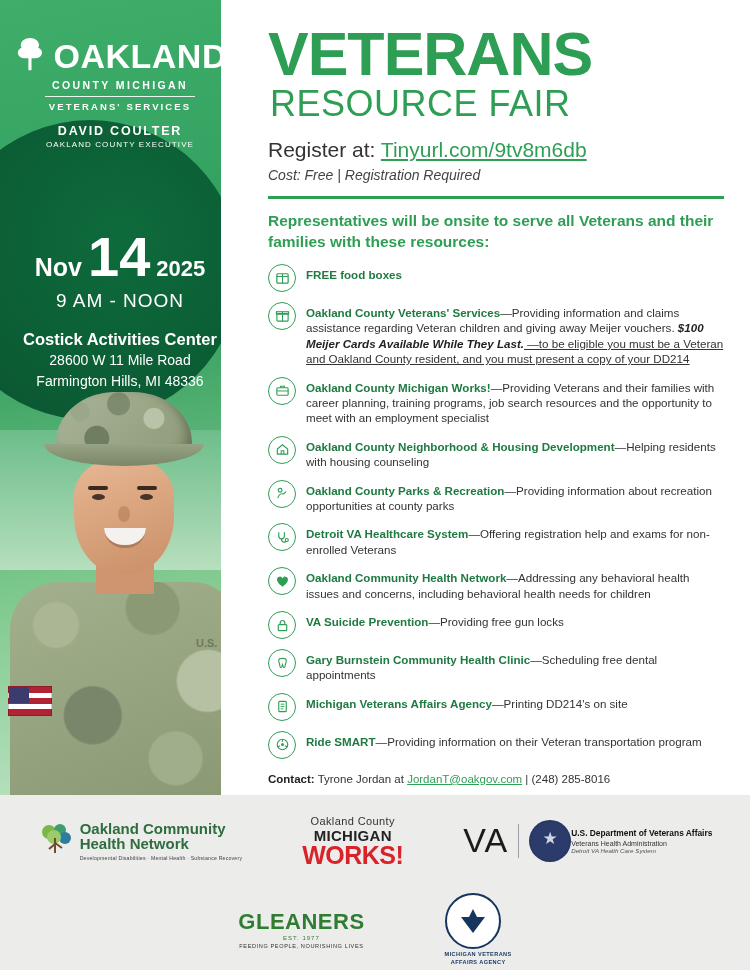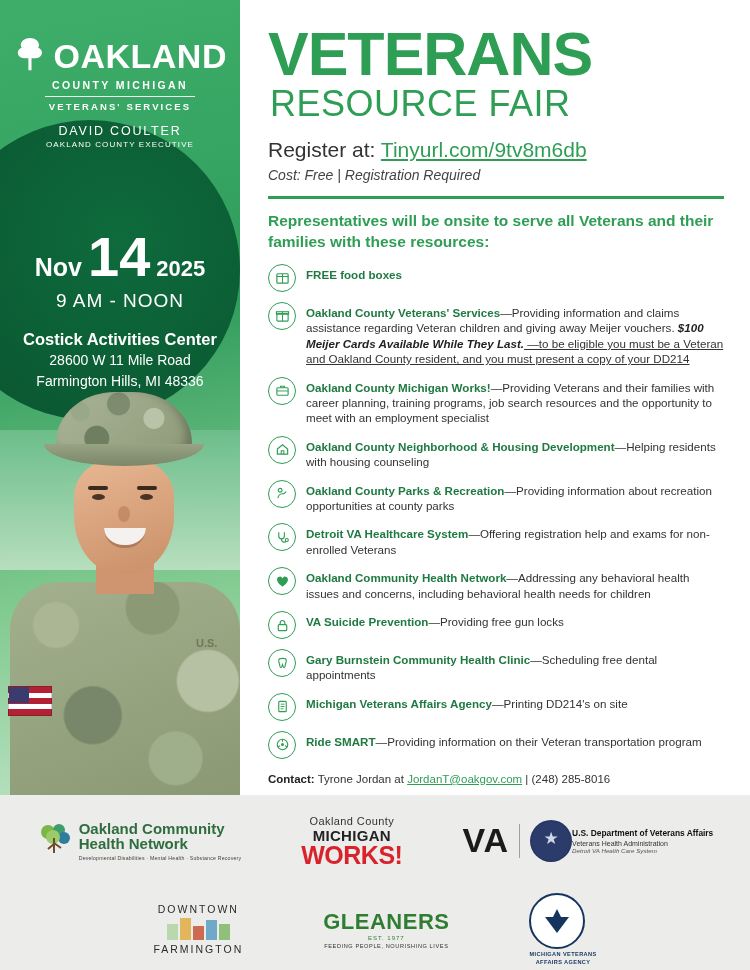--- a/index.html
+++ b/index.html
@@ -8,21 +8,21 @@
     width:750px; height:970px;
     font-family:"Liberation Sans", sans-serif;
     background:#ffffff;
     overflow:hidden;
     position:relative;
   }
   .page { position:relative; width:750px; height:970px; }
 
   
   .left {
-    position:absolute; left:0; top:0; width:240px; height:795px;
+    position:absolute; left:0; top:0; width:221px; height:795px;
     background: linear-gradient(170deg,#3fae6a 0%, #2f9c5c 40%, #7fc98e 72%, #bfe3c5 100%);
     overflow:hidden;
   }
   .left-dark {
     position:absolute; left:-60px; top:120px; width:300px; height:300px;
     border-radius:50%;
     background: radial-gradient(circle at 60% 40%, #0e6b3c 0%, #0b5a33 70%, #0a5430 100%);
   }
   .left-blur {
     position:absolute; left:0; top:430px; width:240px; height:140px;
@@ -33,21 +33,21 @@
   
   .logo-wrap { position:absolute; left:0; top:36px; width:240px; text-align:center; color:#fff; z-index:5;}
   .logo-tree { display:inline-block; vertical-align:middle; }
   .logo-oakland {
     font-size:34px; font-weight:bold; letter-spacing:0.5px; line-height:1;
     display:inline-block; vertical-align:middle; margin-left:2px;
   }
   .logo-sub1 { font-size:10.5px; letter-spacing:2.4px; margin-top:3px; font-weight:bold;}
   .logo-rule { width:150px; height:1px; background:#ffffff; margin:5px auto 4px; opacity:.9;}
   .logo-sub2 { font-size:9.5px; letter-spacing:2.1px; font-weight:bold;}
-  .logo-name { font-size:12.5px; letter-spacing:1.8px; margin-top:12px; font-weight:normal;}
+  .logo-name { font-size:12.5px; letter-spacing:1.8px; margin-top:12px; font-weight:bold;}
   .logo-title { font-size:8px; letter-spacing:1.1px; margin-top:2px; }
 
   
   .datewrap { position:absolute; left:0; top:232px; width:240px; text-align:center; color:#fff; z-index:6;}
   .dateline { display:flex; justify-content:center; align-items:baseline; gap:6px;}
   .d-mon { font-size:25px; font-weight:bold;}
   .d-day { font-size:56px; font-weight:bold; line-height:.9;}
   .d-yr  { font-size:22px; font-weight:bold;}
   .timeline { font-size:19px; letter-spacing:1px; margin-top:8px;}
   .venue { font-size:16.5px; font-weight:bold; margin-top:18px;}
@@ -133,21 +133,21 @@
   .frow { position:absolute; width:750px; display:flex; justify-content:center; align-items:center; }
   .frow.r1 { top:20px; gap:60px; }
   .frow.r2 { top:98px; gap:80px; }
   .logo-box { text-align:center; }
 
   .ochn-txt { font-size:15px; color:#2f6d3f; font-weight:bold; line-height:1.05; text-align:left;}
   .ochn-sub{ font-size:5.2px; color:#444; letter-spacing:.2px; margin-top:3px;}
   .mw1 { font-size:11px; color:#333; letter-spacing:.4px;}
   .mw2 { font-size:15px; font-weight:bold; color:#222; letter-spacing:.3px;}
   .mw3 { font-size:25px; font-weight:bold; color:#d8232a; letter-spacing:-.5px; line-height:.9;}
-  .va1 { font-size:34px; font-weight:bold; color:#1b1b1b; letter-spacing:1px;}
+  .va1 { font-size:34px; font-weight:normal; color:#1b1b1b; letter-spacing:1px;}
   .va-seal { width:42px; height:42px; border-radius:50%; background:radial-gradient(circle,#2b3c6b 0 60%,#16234a 100%); position:relative;}
   .va-seal:after{ content:"★"; position:absolute; left:0; right:0; top:8px; color:#cfd6e8; font-size:17px; text-align:center;}
   .va-r1{ font-size:8.4px; font-weight:bold; color:#111;}
   .va-r2{ font-size:7px; color:#333; margin-top:2px;}
   .va-r3{ font-size:6.2px; color:#555; font-style:italic;}
   .df1{ font-size:10.5px; letter-spacing:2px; color:#2b2b2b;}
   .df2{ font-size:10.5px; letter-spacing:2px; color:#2b2b2b;}
   .houses{ display:flex; gap:2px; align-items:flex-end; justify-content:center; margin:3px 0;}
   .houses span{ display:block; width:11px; }
   .gl1{ font-size:22px; font-weight:bold; color:#2f7d32; letter-spacing:.5px;}
@@ -364,31 +364,20 @@
         <span class="va-seal"></span>
         <div style="text-align:left;">
           <div class="va-r1">U.S. Department of Veterans Affairs</div>
           <div class="va-r2">Veterans Health Administration</div>
           <div class="va-r3">Detroit VA Health Care System</div>
         </div>
       </div>
     </div>
 
     <div class="frow r2">
-      <div class="logo-box">
-        <div class="df1">DOWNTOWN</div>
-        <div class="houses">
-          <span style="height:16px;background:#b9d8b0;"></span>
-          <span style="height:22px;background:#e2b65c;"></span>
-          <span style="height:14px;background:#cf6a52;"></span>
-          <span style="height:20px;background:#6fa8c9;"></span>
-          <span style="height:16px;background:#8fbf7a;"></span>
-        </div>
-        <div class="df2">FARMINGTON</div>
-      </div>
 
       <div class="logo-box">
         <div class="gl1">GLEANERS</div>
         <div class="gl-est">EST. 1977</div>
         <div class="gl2">FEEDING PEOPLE, NOURISHING LIVES</div>
       </div>
 
       <div class="logo-box">
         <div class="mva-seal">
           <svg width="30" height="30" viewBox="0 0 30 30">

